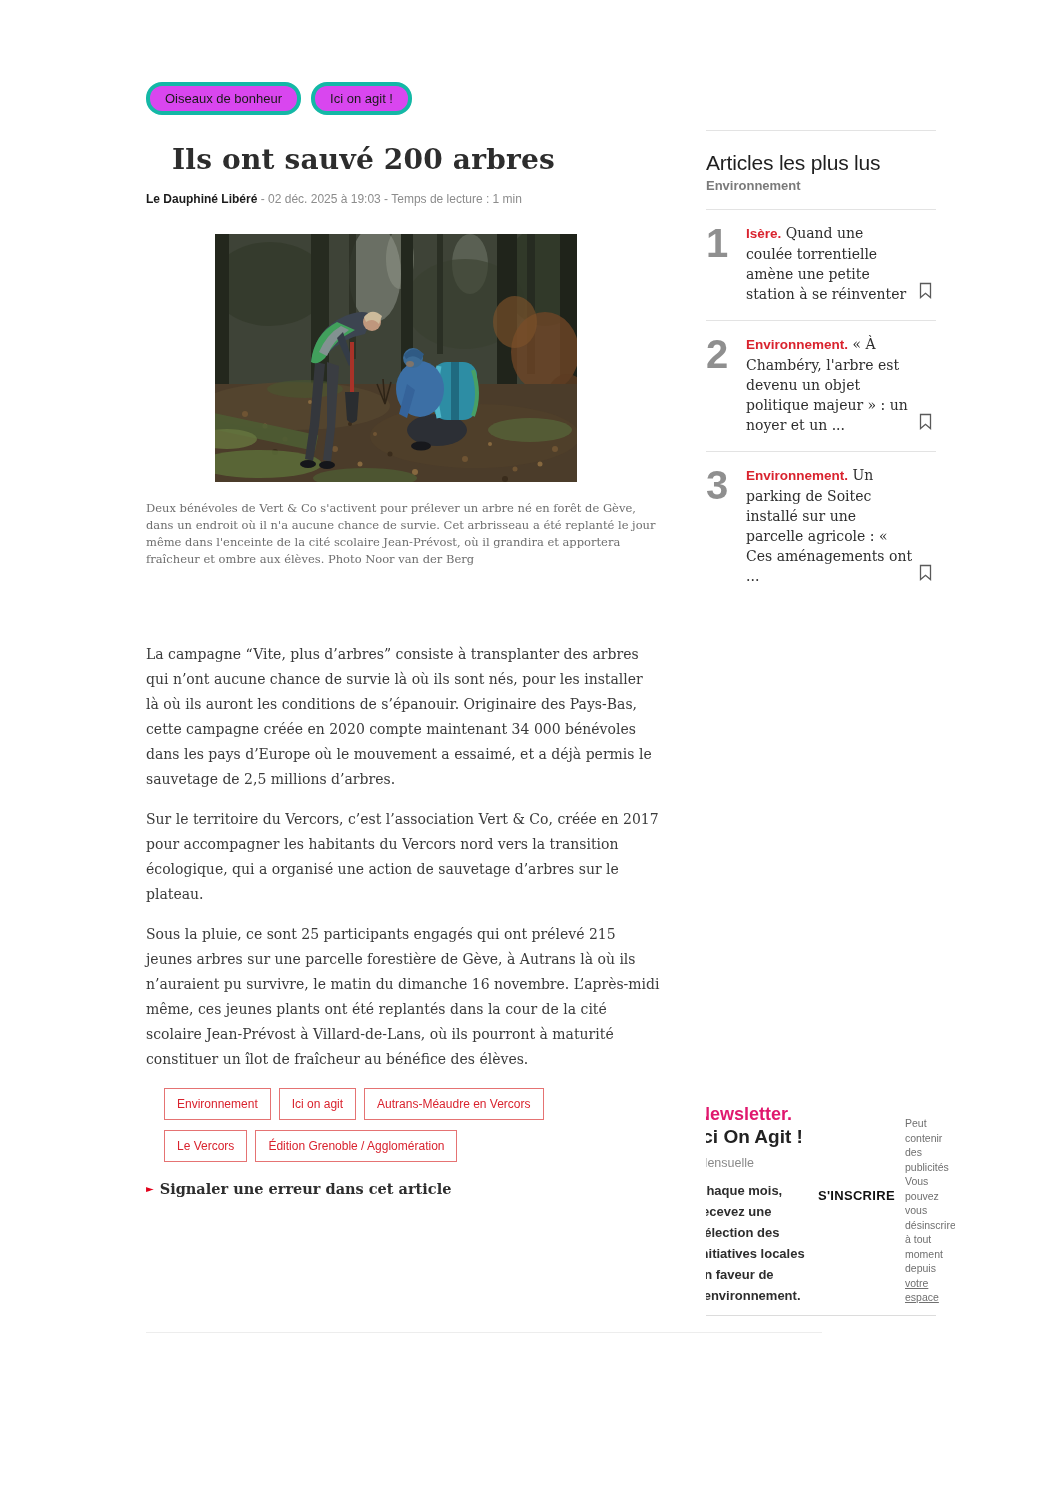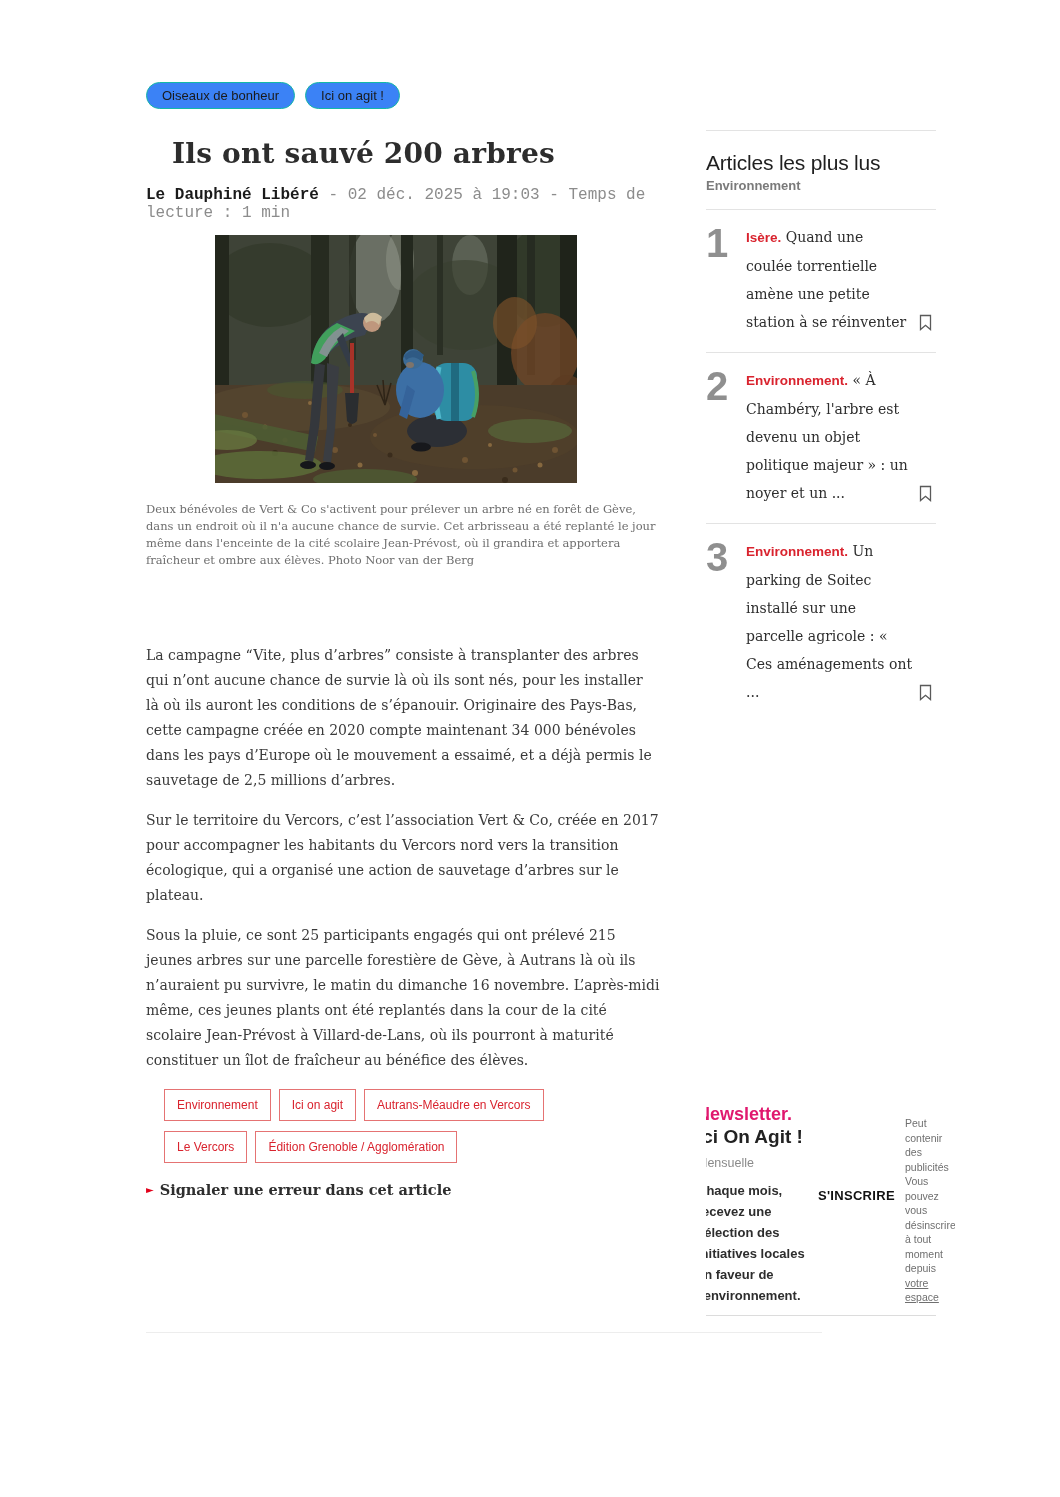--- a/index.html
+++ b/index.html
@@ -5,33 +5,33 @@
   * { box-sizing: border-box; margin: 0; padding: 0; }
   html, body { background: #ffffff; }
   body { font-family: "Liberation Sans", sans-serif; }
   .page { position: relative; width: 1060px; height: 1497px; background: #fff; overflow: hidden; }
 
   
   .main { position: absolute; left: 146px; top: 82px; width: 514px; }
 
   .pill-row { display: flex; gap: 10px; margin-bottom: 28px; }
   .pill {
-    border: 1px solid #14b8a6; border-radius: 16px; background: #3b82f6;
+    border: 4px solid #14b8a6; border-radius: 16px; background: #d946ef;
     padding: 5px 15px; font-size: 13px; color: #1a1a1a; cursor: pointer;
     font-family: "Liberation Sans", sans-serif; white-space: nowrap;
   }
 
   .category { color: #e2001a; font-weight: bold; font-size: 14px; margin-bottom: 6px; cursor: pointer; }
 
   h1.title {
     font-family: "DejaVu Serif", serif; font-size: 28px; font-weight: 700;
     color: #2d2d2d; margin: 0 0 16px 26px; letter-spacing: 0.2px;
   }
 
-  .byline { font-size: 16px; color: #8c8c8c; margin-bottom: 13px; font-family: Liberation Mono, monospace; }
+  .byline { font-size: 12px; color: #8c8c8c; margin-bottom: 28px; }
   .byline .src { color: #1a1a1a; font-weight: bold; }
 
   .photo { width: 362px; height: 248px; margin: 0 0 18px 69px; background: #3e4337; }
   .photo svg { display: block; width: 100%; height: 100%; }
 
   .caption {
     font-family: "DejaVu Serif", serif; font-size: 11.5px; line-height: 17px;
     color: #6e6e6e; width: 514px; margin-bottom: 74px;
   }
 
@@ -55,21 +55,21 @@
   .aside-topline { height: 1px; background: #e3e3e3; margin-bottom: 20px; }
   .aside h2 { font-size: 21px; font-weight: 400; color: #1f1f1f; letter-spacing: -0.2px; margin-bottom: 3px; }
   .aside-sub { font-size: 13px; font-weight: bold; color: #7a7a7a; margin-bottom: 16px; }
   .aside-div { height: 1px; background: #e3e3e3; }
 
   .mr-item { position: relative; display: flex; padding: 13px 0 16px 0; }
   .mr-num {
     width: 40px; flex: 0 0 40px; font-size: 40px; font-weight: 800; color: #8f8f8f;
     line-height: 40px; font-family: "Liberation Sans", sans-serif;
   }
-  .mr-body { width: 168px; font-family: "DejaVu Serif", serif; font-size: 14px; line-height: 28px; color: #2e2e2e; cursor: pointer; }
+  .mr-body { width: 168px; font-family: "DejaVu Serif", serif; font-size: 14px; line-height: 20px; color: #2e2e2e; cursor: pointer; }
   .mr-kicker { color: #d9232e; font-weight: bold; font-family: "Liberation Sans", sans-serif; font-size: 13.5px; }
   .mr-bookmark { position: absolute; right: 4px; bottom: 18px; cursor: pointer; background: none; border: none; padding: 0; }
 
   
   .newsletter { position: absolute; left: 706px; top: 1104px; width: 252px; height: 211px; }
   .nl-clip { position: absolute; left: 0; top: 0; width: 104px; height: 200px; overflow: hidden; }
   .nl-clip-inner { margin-left: -9px; width: 122px; }
   .nl-brand { color: #e0186e; font-size: 18px; font-weight: 800; line-height: 21px; }
   .nl-name { color: #222; font-size: 19px; font-weight: 800; line-height: 23px; margin-bottom: 8px; }
   .nl-freq { color: #8a8a8a; font-size: 12.5px; margin-bottom: 10px; }

